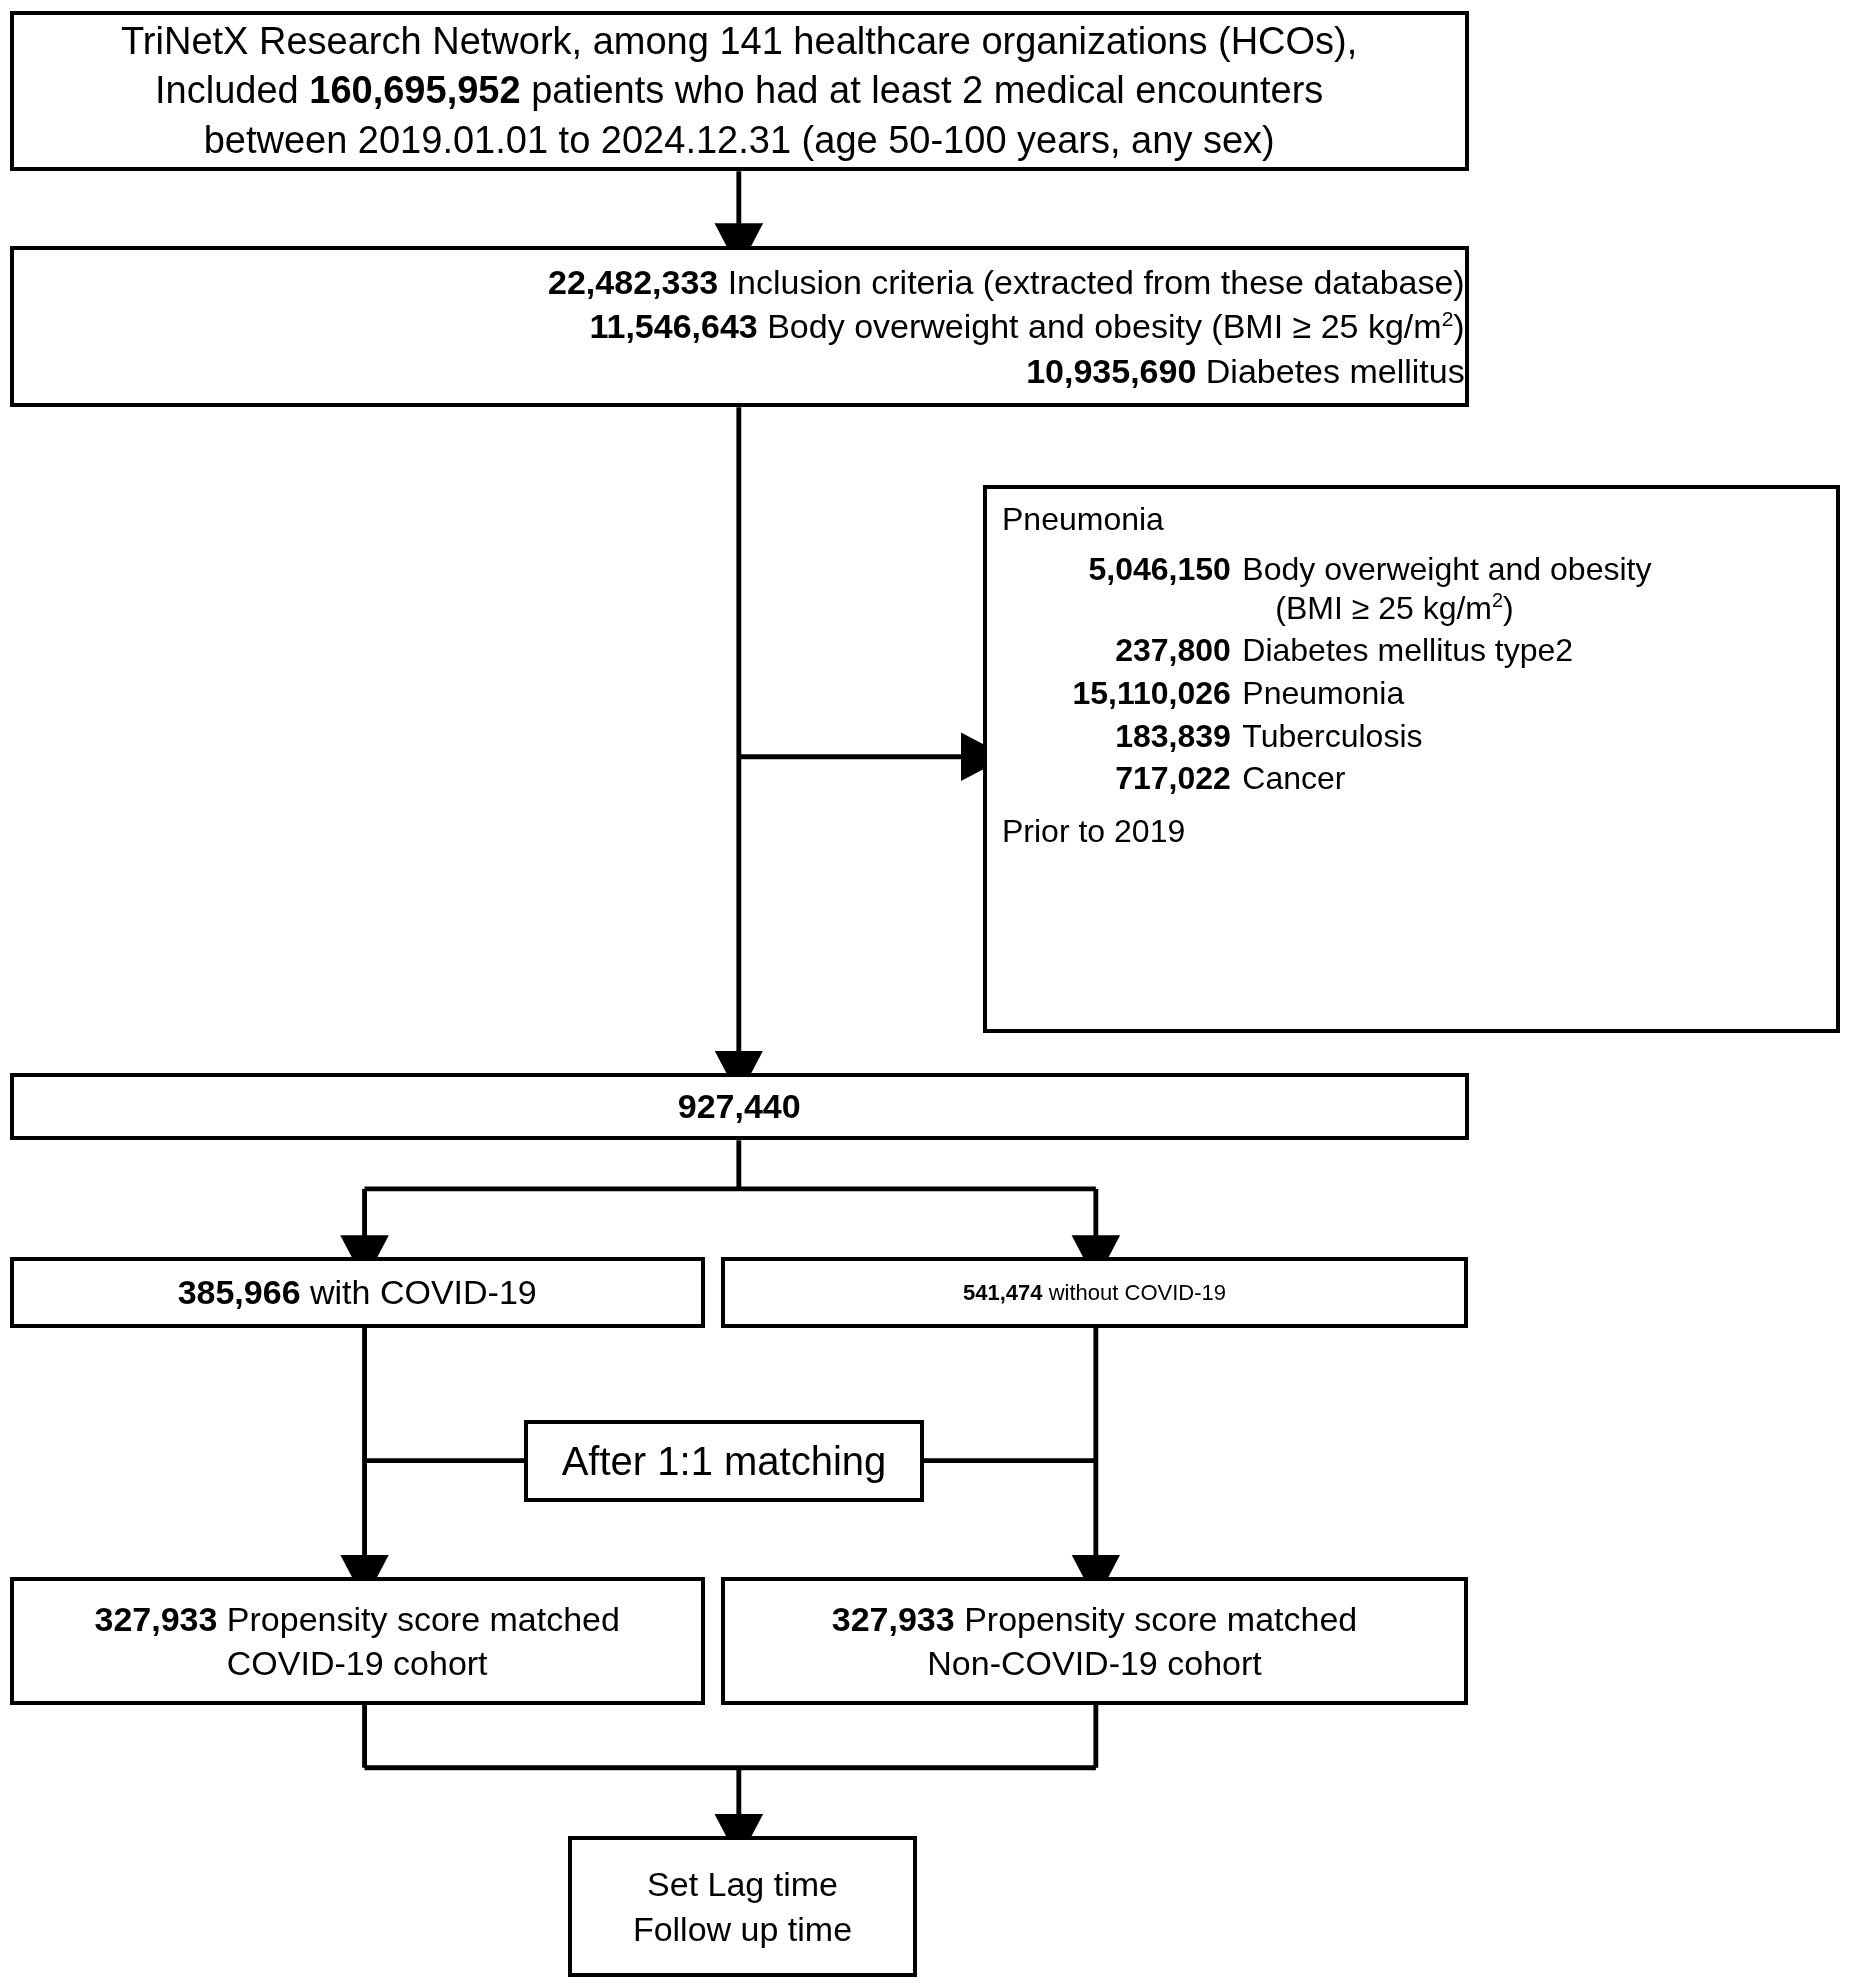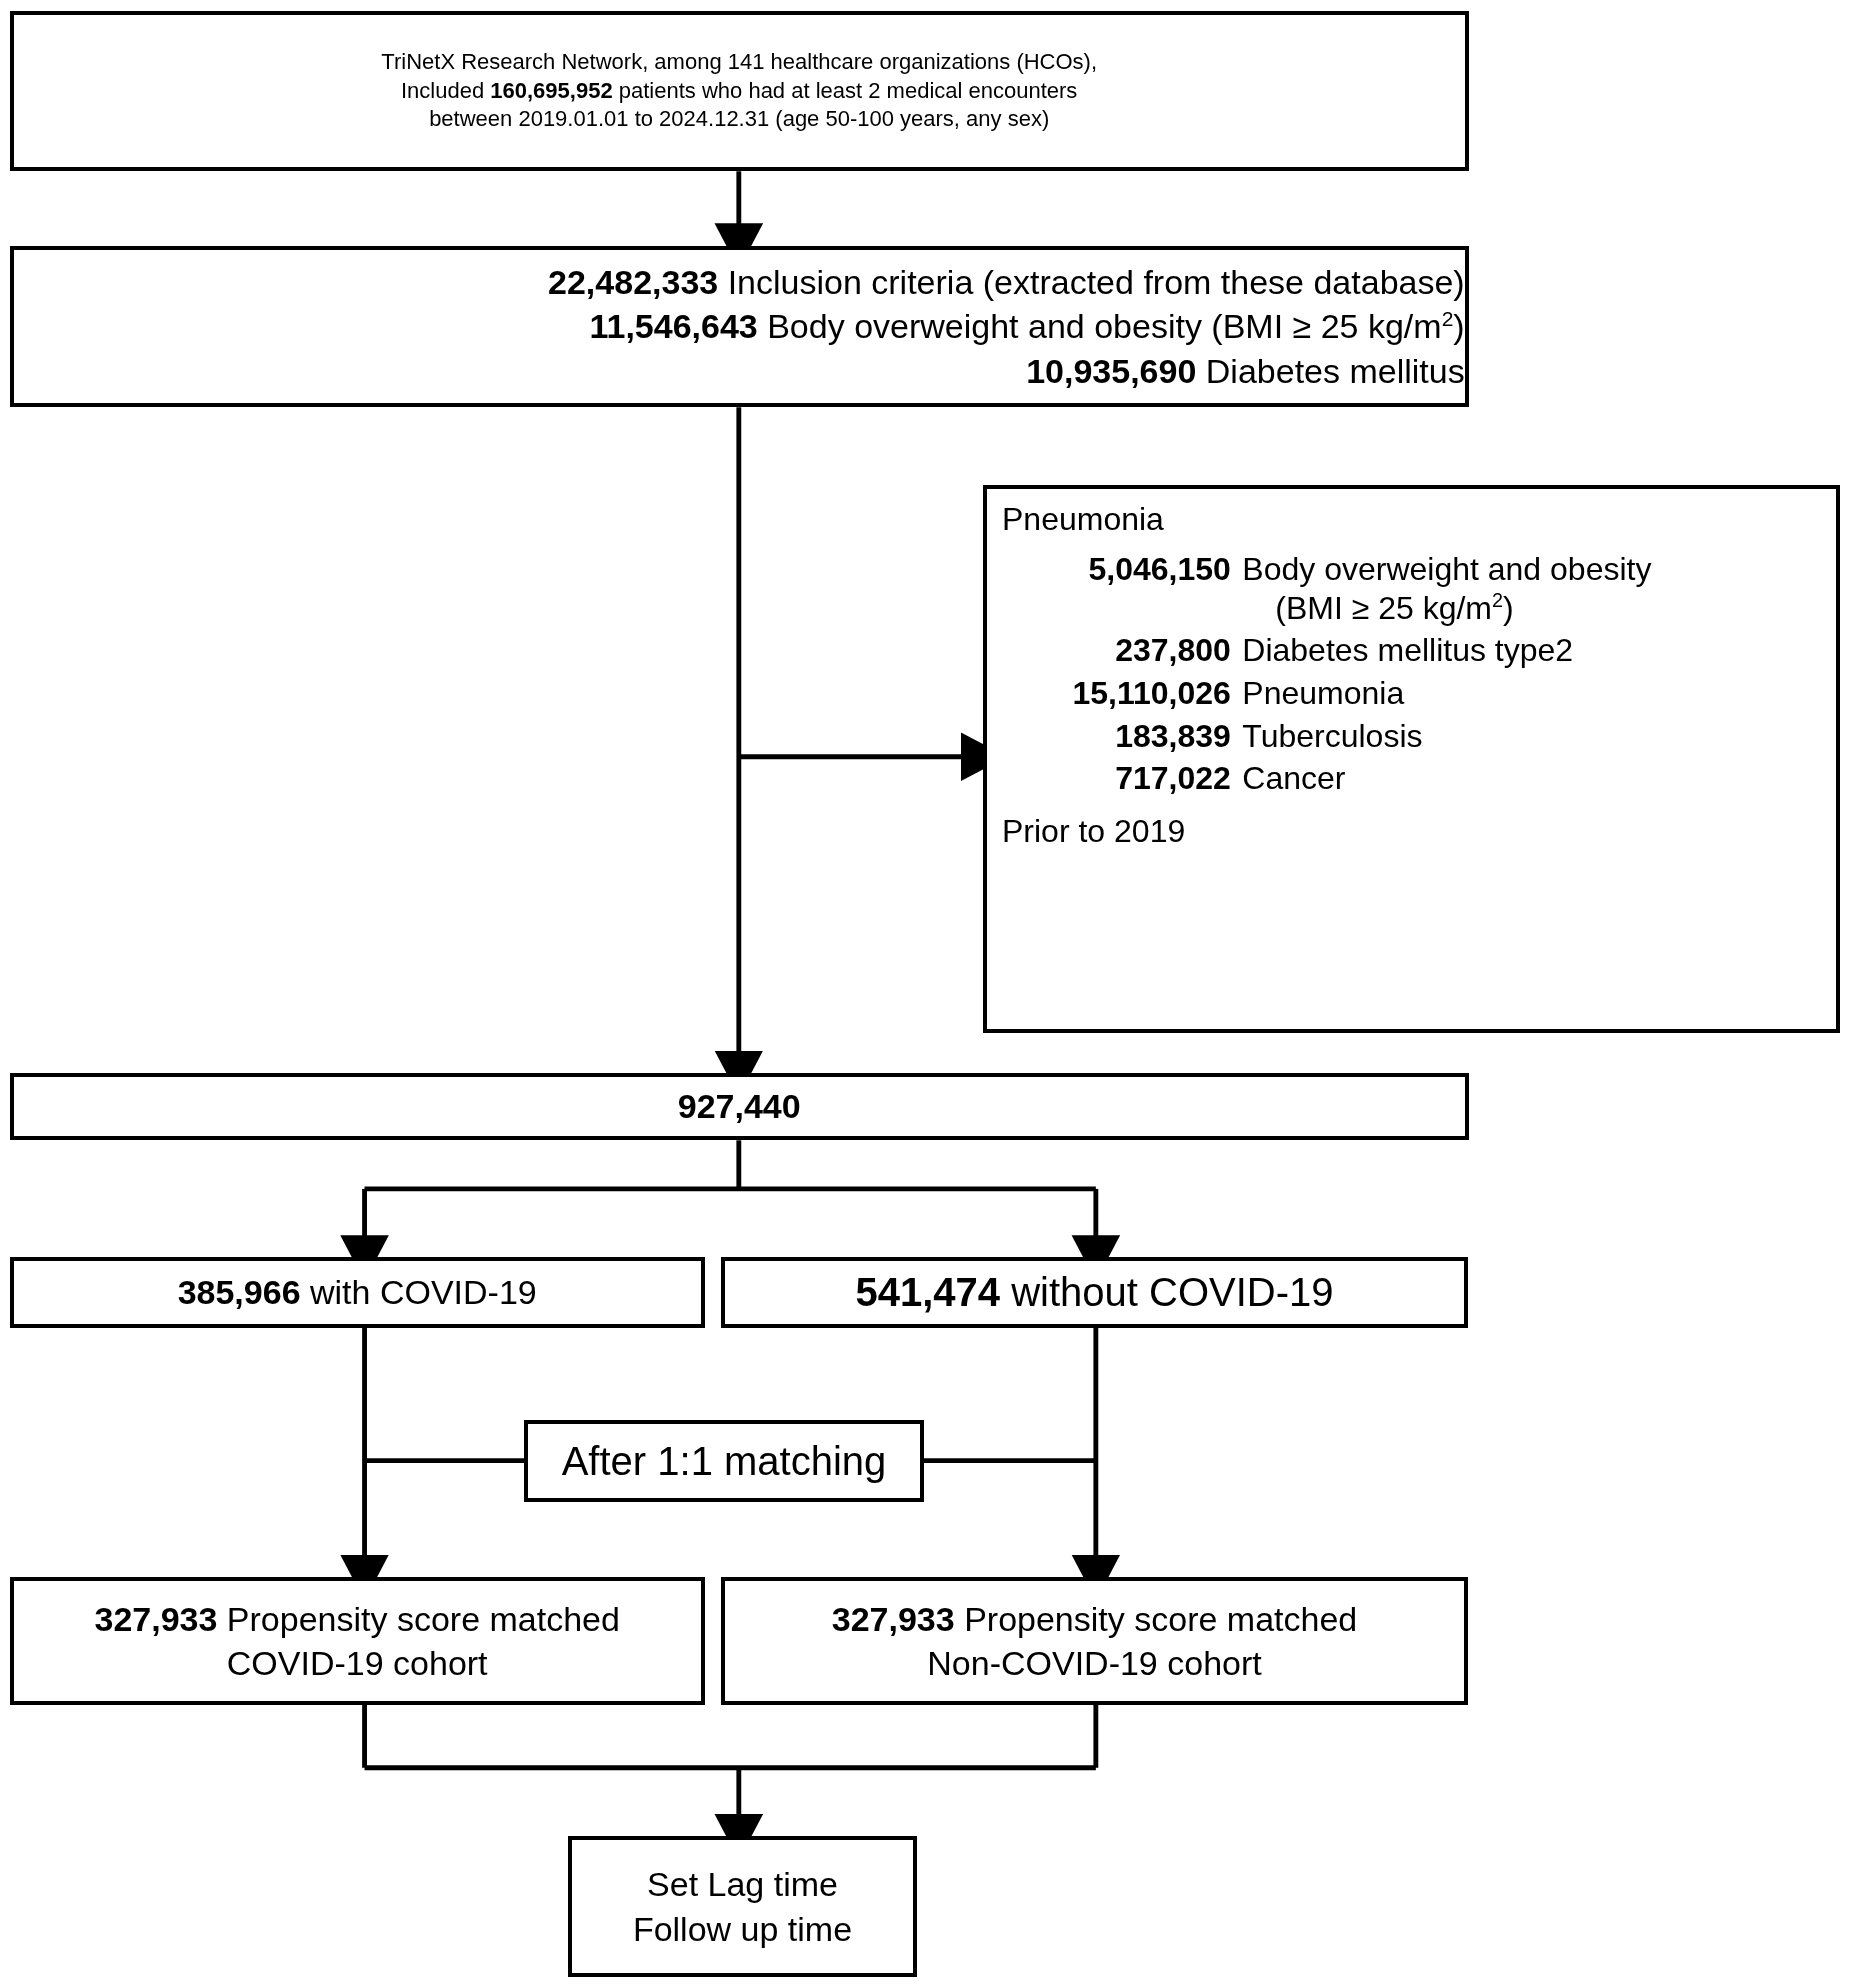--- a/index.html
+++ b/index.html
@@ -33,21 +33,21 @@
     flex-direction: column;
     justify-content: center;
   }
   .ctr { text-align: center; }
   .lines { line-height: 1.30; }
   b { font-weight: bold; }
 
   
   #box-source {
     left: 9.7px; top: 11px; width: 1459px; height: 160px;
-    font-size: 22px;
+    font-size: 38px;
     align-items: center;
   }
   #box-source .lines { text-align: center; }
 
   
   #box-inclusion {
     left: 9.7px; top: 246px; width: 1459px; height: 161px;
     font-size: 34px;
     padding-left: 146px;
   }
@@ -90,21 +90,21 @@
     align-items: center;
   }
 
   
   #box-covid {
     left: 9.7px; top: 1257px; width: 695px; height: 71px;
     font-size: 34px; align-items: center;
   }
   #box-noncovid {
     left: 721px; top: 1257px; width: 747px; height: 71px;
-    font-size: 40px; align-items: center;
+    font-size: 22px; align-items: center;
   }
 
   
   #box-matching {
     left: 524px; top: 1420px; width: 400px; height: 82px;
     font-size: 40px; align-items: center;
   }
 
   
   #box-ps-covid {

